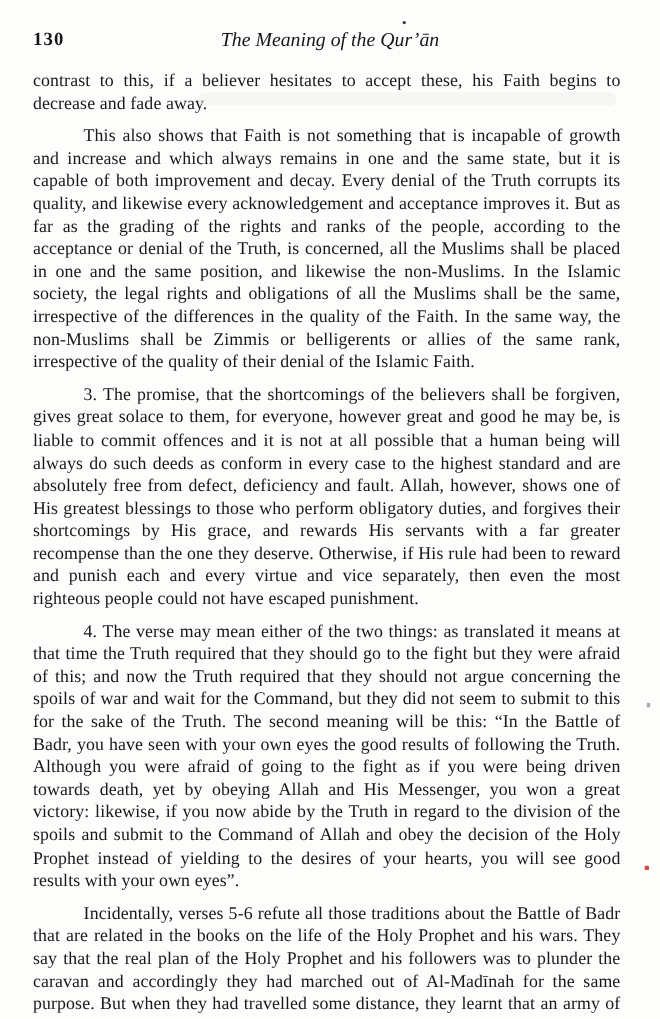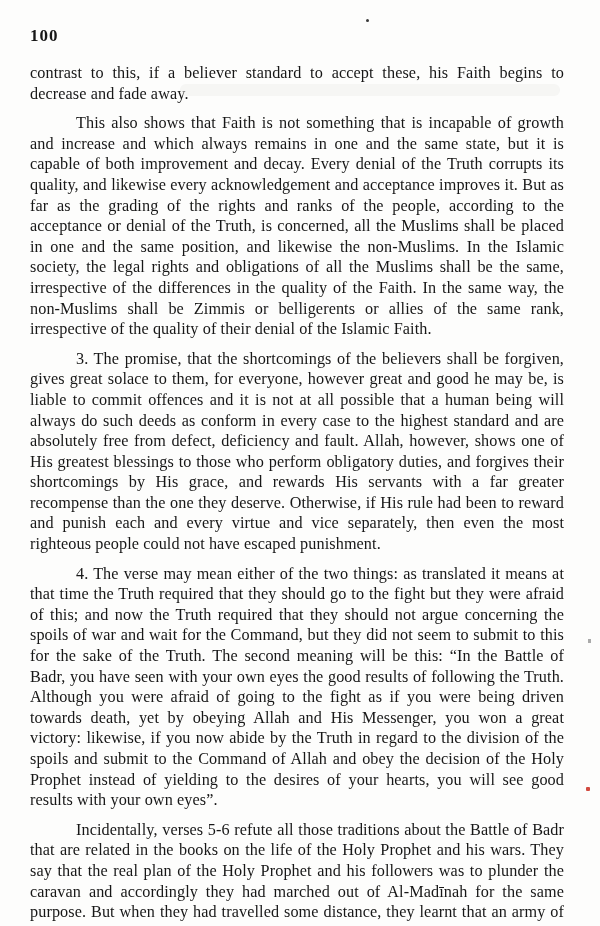--- a/index.html
+++ b/index.html
@@ -44,24 +44,25 @@
   .speck-gray { left: 588px; top: 639px; width: 3px; height: 4px; background: #9b9b9b; opacity: .85; }
   .speck-red { left: 586px; top: 787px; width: 4px; height: 4px; background: #d24b41; border-radius: 1px; }
   .dot-title { left: 366px; top: 19px; width: 3px; height: 3px; background: #3a3a3a; border-radius: 50%; }
 </style>
 </head>
 <body>
 
 <div class="page">
   <div class="smudge"></div>
   <header class="page-header">
-    <span class="page-number">100</span>
+    <span class="page-number">130</span>
+    <span class="page-title">The Meaning of the Qur’ān</span>
   </header>
   <main class="page-body">
-      <p class="para"><span class="">contrast to this, if a believer standard to accept these, his Faith begins to decrease and fade away.</span></p>
+      <p class="para"><span class="">contrast to this, if a believer hesitates to accept these, his Faith begins to decrease and fade away.</span></p>
       <p class="para indented"><span class="">This also shows that Faith is not something that is incapable of growth and increase and which always remains in one and the same state, but it is capable of both improvement and decay. Every denial of the Truth corrupts its quality, and likewise every acknowledgement and acceptance improves it. But as far as the grading of the rights and ranks of the people, according to the acceptance or denial of the Truth, is concerned, all the Muslims shall be placed in one and the same position, and likewise the non-Muslims. In the Islamic society, the legal rights and obligations of all the Muslims shall be the same, irrespective of the differences in the quality of the Faith. In the same way, the non-Muslims shall be </span><span class="italic">Zimmis</span><span class=""> or belligerents or allies of the same rank, irrespective of the quality of their denial of the Islamic Faith.</span></p>
       <p class="para indented"><span class="">3. The promise, that the shortcomings of the believers shall be forgiven, gives great solace to them, for everyone, however great and good he may be, is liable to commit offences and it is not at all possible that a human being will always do such deeds as conform in every case to the highest standard and are absolutely free from defect, deficiency and fault. Allah, however, shows one of His greatest blessings to those who perform obligatory duties, and forgives their shortcomings by His grace, and rewards His servants with a far greater recompense than the one they deserve. Otherwise, if His rule had been to reward and punish each and every virtue and vice separately, then even the most righteous people could not have escaped punishment.</span></p>
       <p class="para indented"><span class="">4. The verse may mean either of the two things: as translated it means at that time the Truth required that they should go to the fight but they were afraid of this; and now the Truth required that they should not argue concerning the spoils of war and wait for the Command, but they did not seem to submit to this for the sake of the Truth. The second meaning will be this: “In the Battle of Badr, you have seen with your own eyes the good results of following the Truth. Although you were afraid of going to the fight as if you were being driven towards death, yet by obeying Allah and His Messenger, you won a great victory: likewise, if you now abide by the Truth in regard to the division of the spoils and submit to the Command of Allah and obey the decision of the Holy Prophet instead of yielding to the desires of your hearts, you will see good results with your own eyes”.</span></p>
       <p class="para indented"><span class="">Incidentally, verses 5-6 refute all those traditions about the Battle of Badr that are related in the books on the life of the Holy Prophet and his wars. They say that the real plan of the Holy Prophet and his followers was to plunder the caravan and accordingly they had marched out of Al-Madīnah for the same purpose. But when they had travelled some distance, they learnt that an army of the Quraish</span></p>
     </main>
   <div class="speck dot-title"></div>
   <div class="speck speck-gray"></div>
   <div class="speck speck-red"></div>
 </div>
 

